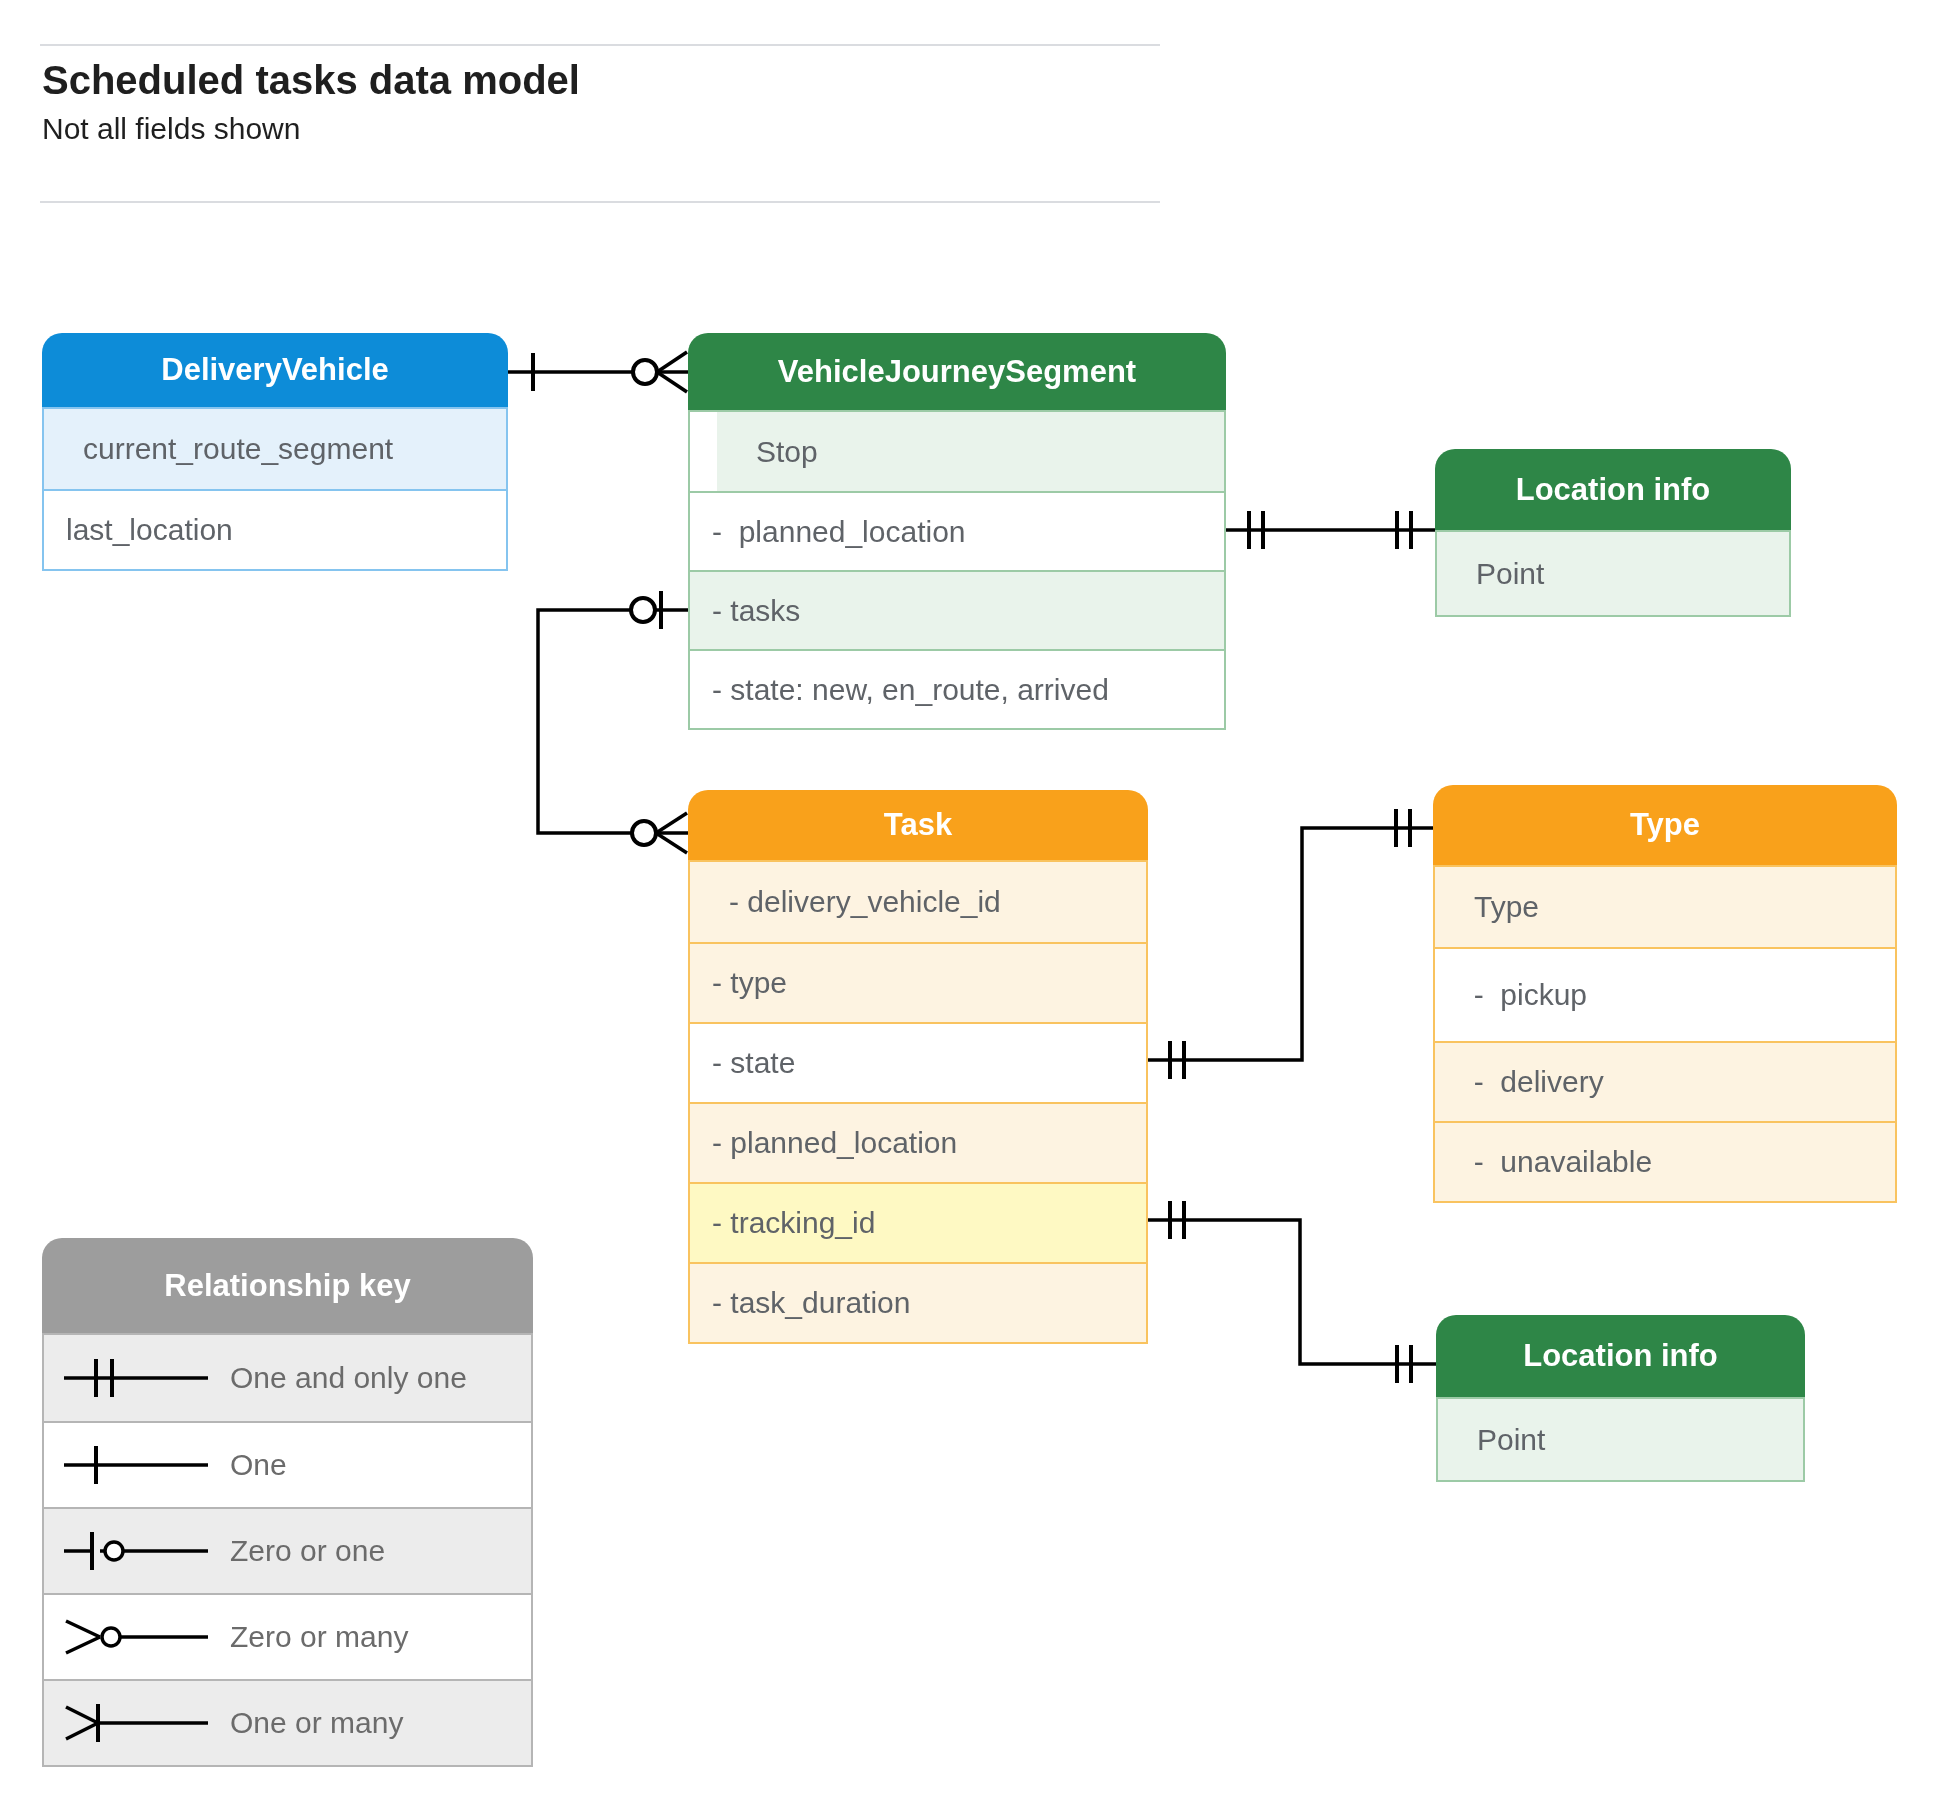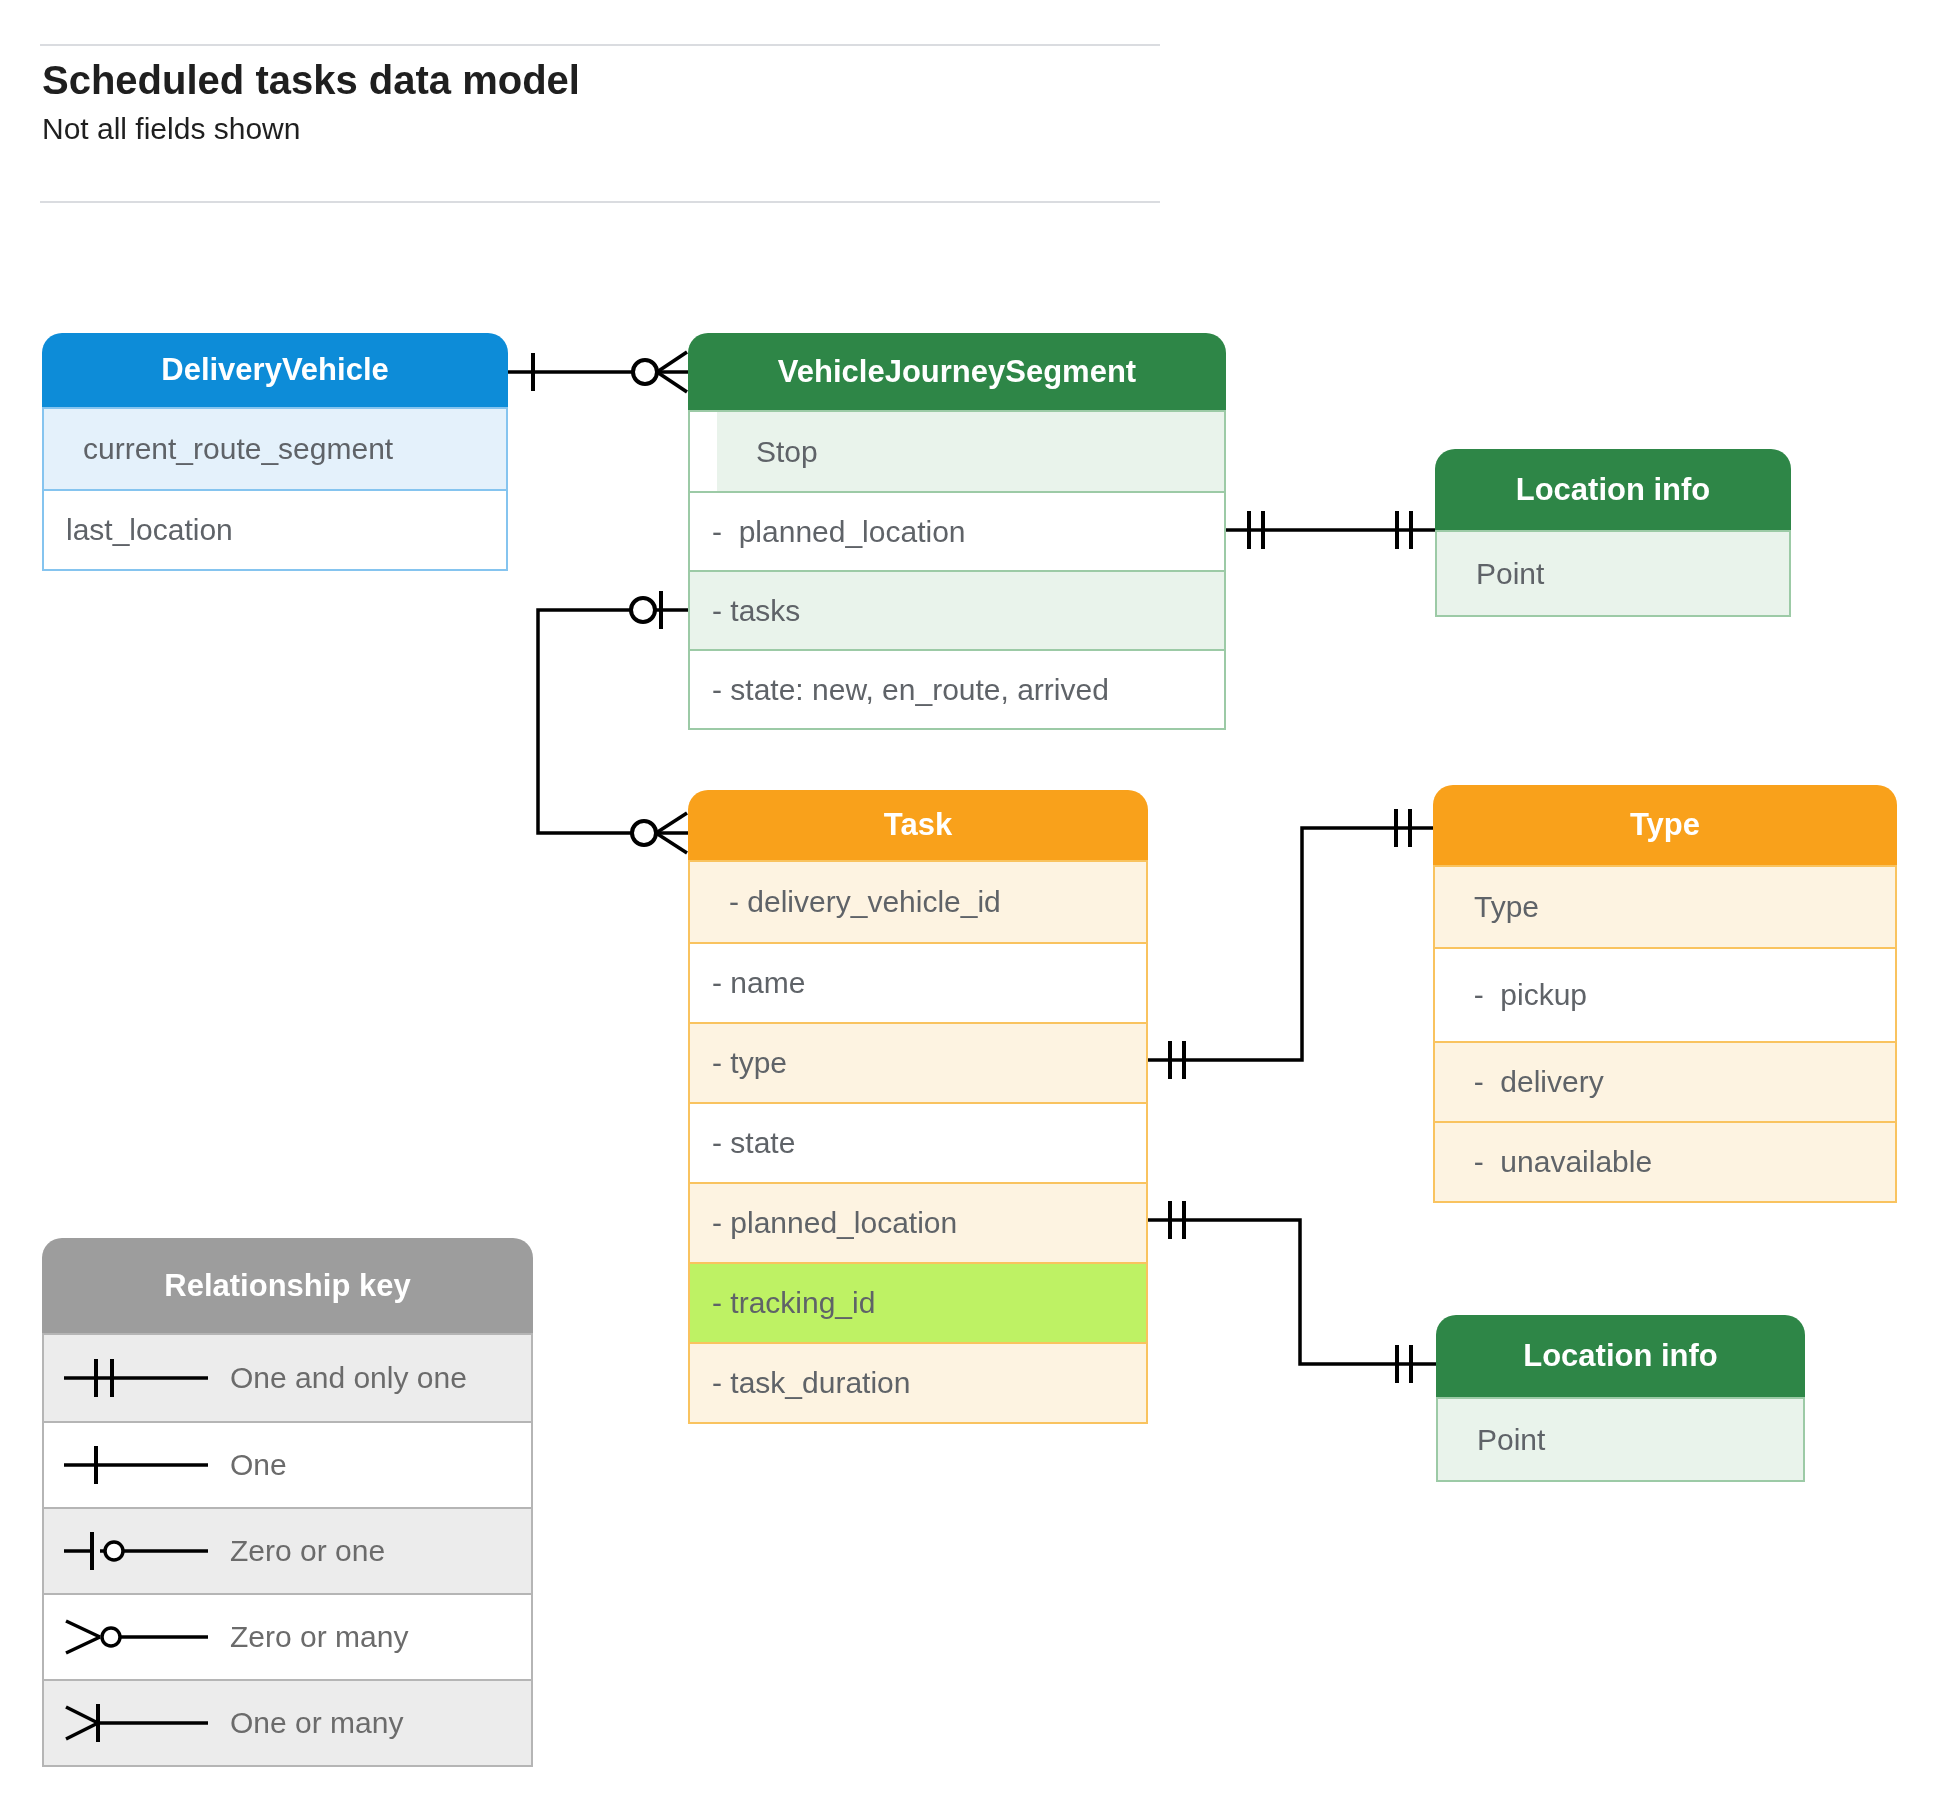--- a/index.html
+++ b/index.html
@@ -110,33 +110,30 @@
             <span>Point</span>
           </div>
         </div>
       </div>
       <div class="entity" style="left: 688px; top: 790px; width: 460px;">
         <div class="entity-header" style="height: 70px; background: rgb(249, 161, 27); color: rgb(255, 255, 255);">Task</div>
         <div class="entity-rows" style="border-color: rgb(249, 195, 95);">
           <div class="entity-row first" style="height: 80px; background: rgb(253, 243, 225); border-top-color: rgb(249, 195, 95); color: rgb(95, 99, 104);">
             <span>- delivery_vehicle_id</span>
           </div>
-          <div class="entity-row" style="height: 80px; background: rgb(255, 255, 255); border-top-color: rgb(249, 195, 95); color: rgb(95, 99, 104);">
-            <span>- name</span>
-          </div>
           <div class="entity-row" style="height: 80px; background: rgb(253, 243, 225); border-top-color: rgb(249, 195, 95); color: rgb(95, 99, 104);">
             <span>- type</span>
           </div>
           <div class="entity-row" style="height: 80px; background: rgb(255, 255, 255); border-top-color: rgb(249, 195, 95); color: rgb(95, 99, 104);">
             <span>- state</span>
           </div>
           <div class="entity-row" style="height: 80px; background: rgb(253, 243, 225); border-top-color: rgb(249, 195, 95); color: rgb(95, 99, 104);">
             <span>- planned_location</span>
           </div>
-          <div class="entity-row" style="height: 80px; background: #bef264; border-top-color: rgb(249, 195, 95); color: rgb(95, 99, 104);">
+          <div class="entity-row" style="height: 80px; background: #fef9c3; border-top-color: rgb(249, 195, 95); color: rgb(95, 99, 104);">
             <span>- tracking_id</span>
           </div>
           <div class="entity-row" style="height: 80px; background: rgb(253, 243, 225); border-top-color: rgb(249, 195, 95); color: rgb(95, 99, 104);">
             <span>- task_duration</span>
           </div>
         </div>
       </div>
       <div class="entity" style="left: 1433px; top: 785px; width: 464px;">
         <div class="entity-header" style="height: 80px; background: rgb(249, 161, 27); color: rgb(255, 255, 255);">Type</div>
         <div class="entity-rows" style="border-color: rgb(249, 195, 95);">

